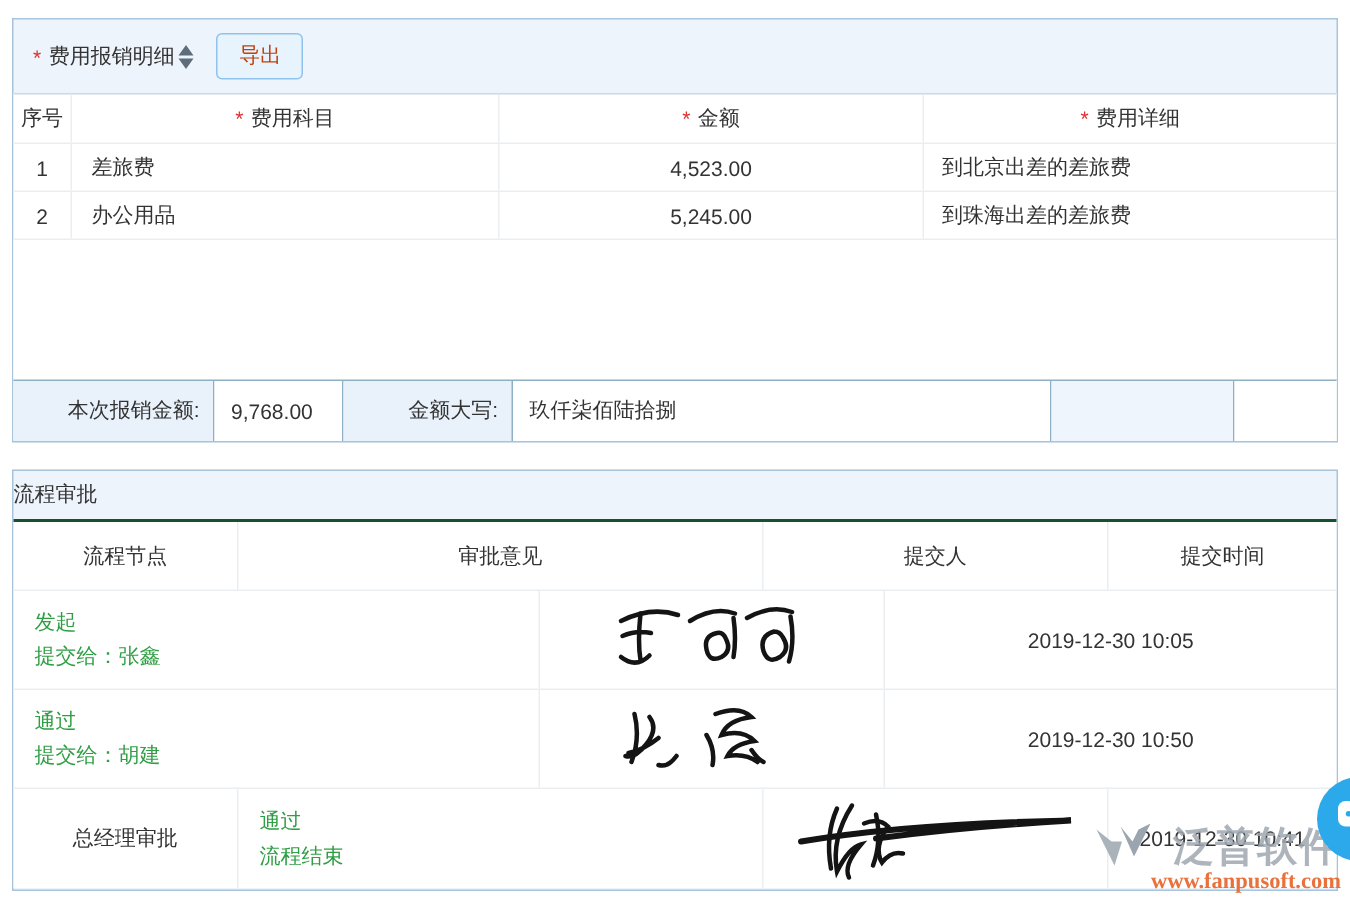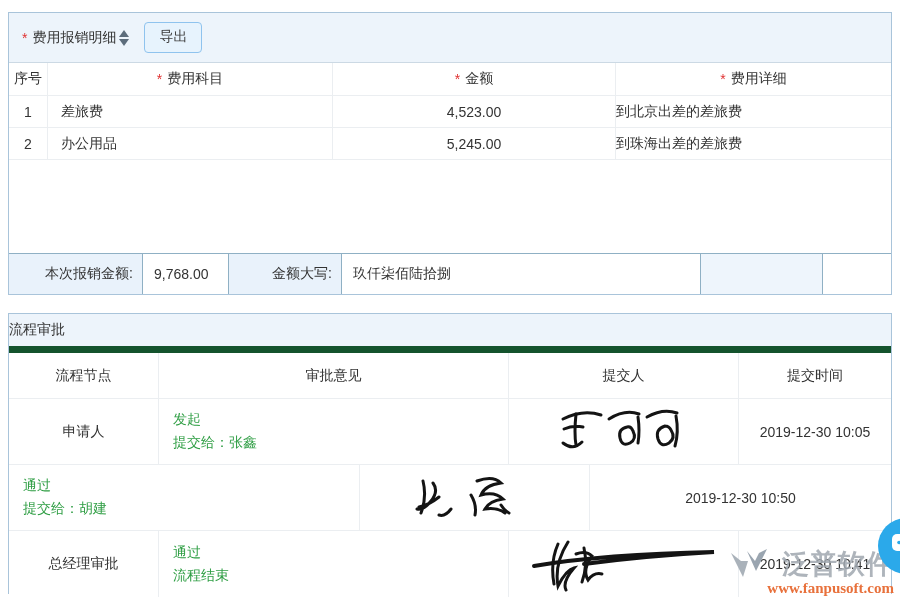--- a/index.html
+++ b/index.html
@@ -11,53 +11,53 @@
   #expense-panel  { top:12px;  height:283px; }
   #approval-panel { top:313px; height:281px; }
 
   
   .toolbar { height:49px; display:flex; align-items:center; padding-left:13px; }
   .req { color:#e03131; margin-right:5px; font-size:14px; }
   .panel-title { color:#333; font-size:14px; }
   .spinner { display:inline-flex; flex-direction:column; margin-left:3px; row-gap:2px; cursor:pointer; }
   .spin-up   { width:0; height:0; border-left:5px solid transparent; border-right:5px solid transparent; border-bottom:7px solid #5d6d7c; }
   .spin-down { width:0; height:0; border-left:5px solid transparent; border-right:5px solid transparent; border-top:7px solid #5d6d7c; }
-  .export-btn { margin-left:15px; background:#e7f3fd; border:1px solid #8fc3ee; color:#404040;
+  .export-btn { margin-left:15px; background:#e7f3fd; border:1px solid #8fc3ee; color:#c2410c;
                 border-radius:4px; padding:5px 14px 6px; font-size:14px; cursor:pointer;
                 font-family:"Liberation Sans","DejaVu Sans",sans-serif; }
 
   
   .exp-table { background:#fff; border-top:1px solid #ccd9e4; }
   .exp-row { display:flex; align-items:stretch; border-bottom:1px solid #ebeef1; }
   .exp-row.hdr { height:33px; }
   .exp-row.body { height:32px; }
   .exp-cell { display:flex; align-items:center; border-left:1px solid #ebeef1; overflow:hidden; white-space:nowrap; }
   .exp-cell:first-child { border-left:none; }
   .c-no  { width:38px;  justify-content:center; }
   .c-cat { width:285px; }
   .c-amt { width:283px; }
   .c-det { flex:1; }
   .hdr .exp-cell { justify-content:center; }
   .body .c-cat { padding-left:13px; }
   .body .c-amt { justify-content:center; }
-  .body .c-det { }
+  .body .c-det { padding-left:12px; }
   .exp-filler { height:93px; background:#fff; }
 
   
   .summary-row { display:flex; height:41px; background:#fff; border-top:1px solid #8fb0c4; }
   .s-cell { display:flex; align-items:center; border-right:1px solid #8fb0c4; overflow:hidden; white-space:nowrap; }
   .s-cell:last-child { border-right:none; }
   .s-label { background:#e9f2fb; justify-content:flex-end; padding-right:9px; }
   .s-value { background:#fff; padding-left:11px; }
   .s1 { width:134px; } .s2 { width:86px; } .s3 { width:113px; } .s4 { width:359px; }
   .s5 { width:122px; background:#eef5fc; } .s6 { flex:1; background:#fff; }
 
   
   .appr-titlebar { height:32px; display:flex; align-items:center; }
-  .appr-table { background:#fff; border-top:7px solid #14532d; }
+  .appr-table { background:#fff; border-top:2px solid #14532d; }
   .appr-row { display:flex; align-items:stretch; border-bottom:1px solid #ebeef1; }
   .appr-row:last-child { border-bottom:none; }
   .appr-row.hdr { height:46px; }
   .appr-row.body { height:66px; }
   .a-cell { display:flex; align-items:center; border-left:1px solid #ebeef1; overflow:hidden; }
   .a-cell:first-child { border-left:none; }
   .a-node { width:149px; justify-content:center; }
   .a-op   { width:350px; }
   .a-sign { width:230px; justify-content:center; }
   .a-time { flex:1; justify-content:center; }
@@ -144,21 +144,20 @@
 
     <div class="appr-table">
       <div class="appr-row hdr">
         <div class="a-cell a-node">流程节点</div>
         <div class="a-cell a-op">审批意见</div>
         <div class="a-cell a-sign">提交人</div>
         <div class="a-cell a-time">提交时间</div>
       </div>
 
       <div class="appr-row body">
-        <div class="a-cell a-node">申请人</div>
         <div class="a-cell a-op">
           <span class="green">发起</span>
           <span class="green">提交给：张鑫</span>
         </div>
         <div class="a-cell a-sign">
           <svg width="150" height="54" viewBox="0 0 150 54" fill="none" stroke="#141414" stroke-width="3" stroke-linecap="round" aria-label="王可可">
             <path d="M14 14 Q34 4 52 10"></path>
             <path d="M27 9 Q25 28 27 40 M15 24 Q24 20 34 22 M14 38 Q24 46 33 37"></path>
             <path d="M60 14 Q76 4 90 9"></path>
             <path d="M78 22 q-9 2 -7 11 q2 9 10 5 q7 -4 3 -12 q-2 -5 -6 -4 M89 12 q2 14 0 26"></path>

